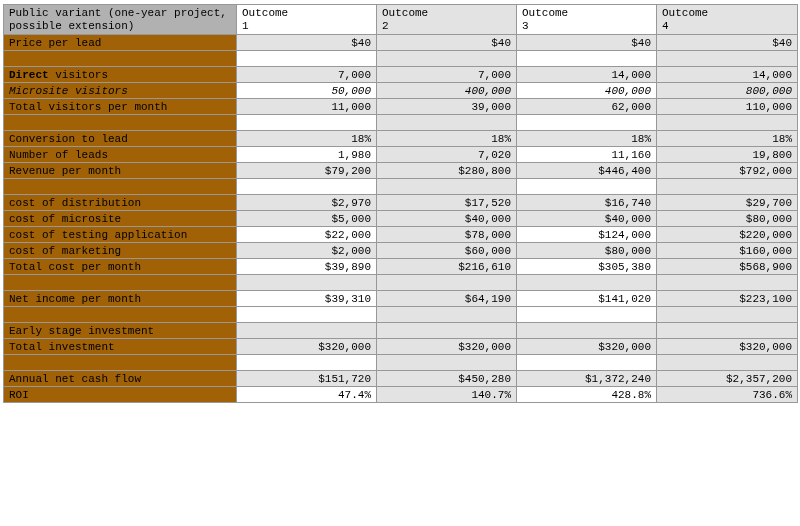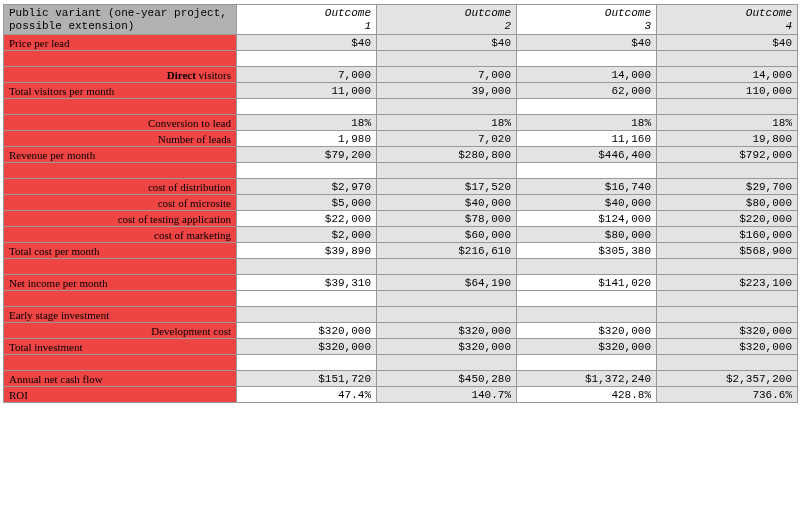--- a/index.html
+++ b/index.html
@@ -26,42 +26,40 @@
     height: 16px;
     padding: 0 5px;
     white-space: nowrap;
     overflow: hidden;
     vertical-align: middle;
     font-weight: normal;
   }
   .tbl thead th { height: 30px; }
   
   .lab {
-    background: #ef4444;
+    background: #a16207;
     text-align: left;
     padding: 0 4px;
-    font-family: Liberation Serif, serif;
-  }
-  .lab.r { text-align: right; }
+  }
+  .lab.r { }
   
   .ttl {
     background: #b1b1b1;
     text-align: left;
     font-weight: bold;
     padding: 0 4px;
     vertical-align: middle;
   }
   .ttl div { line-height: 13px; }
   
   .hdr {
-    text-align: right;
+    text-align: left;
     font-weight: bold;
     background: #ffffff;
     vertical-align: middle;
-    font-style: italic;
   }
   .hdr div { line-height: 13px; }
   .hdr.colsh { background: #e3e3e3; }
   
   .val { text-align: right; background: #ffffff; }
   .val.sh { background: #e3e3e3; }
   .b { font-weight: bold; }
   .i { font-style: italic; }
 </style>
 </head>
@@ -116,20 +114,27 @@
           <td class="val sh"></td>
         </tr>
         <tr>
           <td class="lab r"><span class="b">Direct</span><span> visitors</span></td>
           <td class="val sh">7,000</td>
           <td class="val sh">7,000</td>
           <td class="val sh">14,000</td>
           <td class="val sh">14,000</td>
         </tr>
         <tr>
+          <td class="lab r i">Microsite visitors</td>
+          <td class="val i">50,000</td>
+          <td class="val sh i">400,000</td>
+          <td class="val i">400,000</td>
+          <td class="val sh i">800,000</td>
+        </tr>
+        <tr>
           <td class="lab b">Total visitors per month</td>
           <td class="val sh b">11,000</td>
           <td class="val sh b">39,000</td>
           <td class="val sh b">62,000</td>
           <td class="val sh b">110,000</td>
         </tr>
         <tr>
           <td class="lab"></td>
           <td class="val"></td>
           <td class="val sh"></td>
@@ -221,27 +226,20 @@
           <td class="val sh"></td>
         </tr>
         <tr>
           <td class="lab b">Early stage investment</td>
           <td class="val sh"></td>
           <td class="val sh"></td>
           <td class="val sh"></td>
           <td class="val sh"></td>
         </tr>
         <tr>
-          <td class="lab r">Development cost</td>
-          <td class="val">$320,000</td>
-          <td class="val sh">$320,000</td>
-          <td class="val">$320,000</td>
-          <td class="val sh">$320,000</td>
-        </tr>
-        <tr>
           <td class="lab b">Total investment</td>
           <td class="val sh b">$320,000</td>
           <td class="val sh b">$320,000</td>
           <td class="val sh b">$320,000</td>
           <td class="val sh b">$320,000</td>
         </tr>
         <tr>
           <td class="lab"></td>
           <td class="val"></td>
           <td class="val sh"></td>

